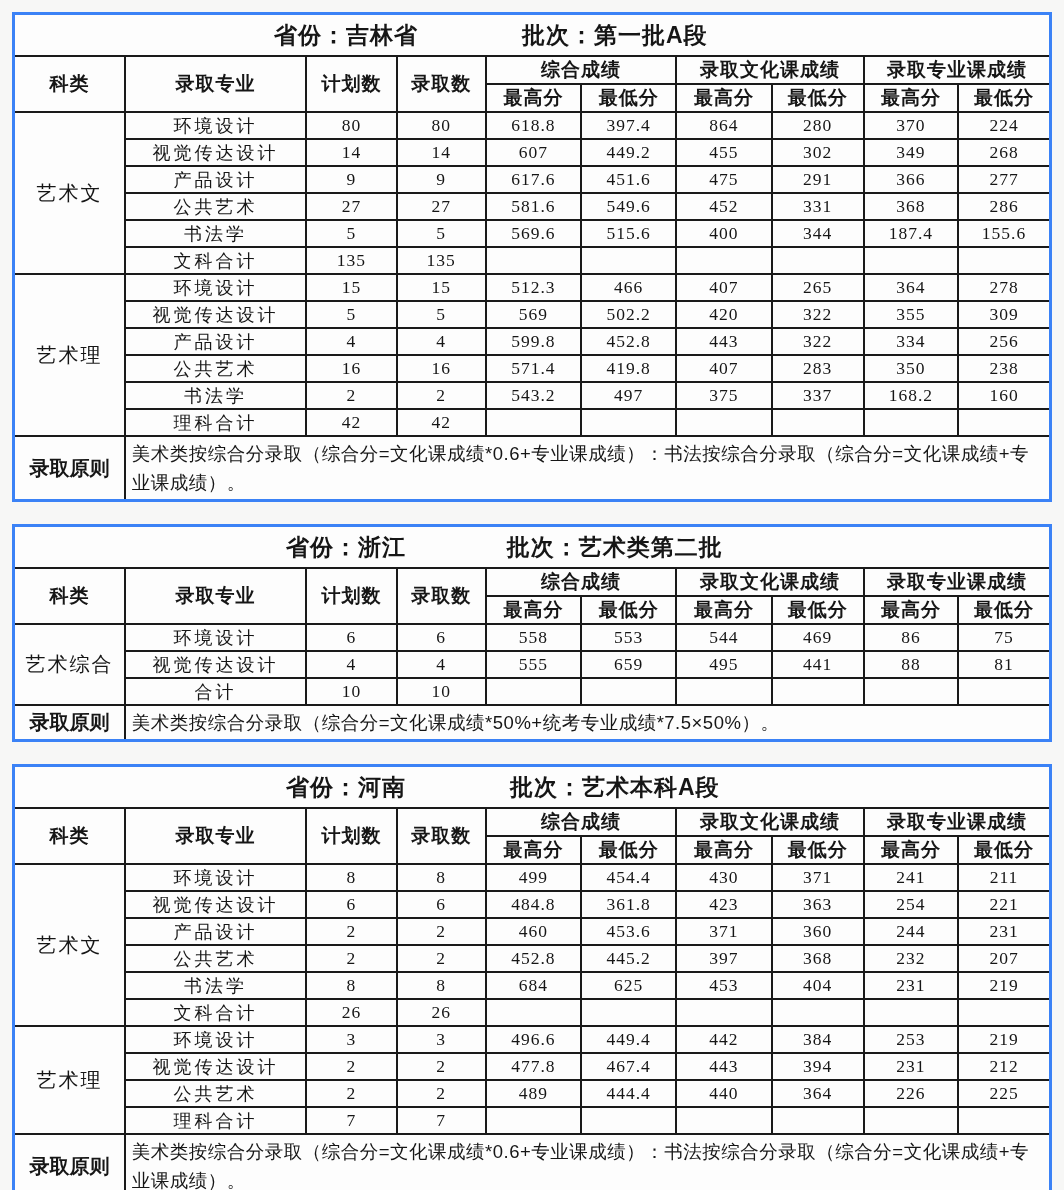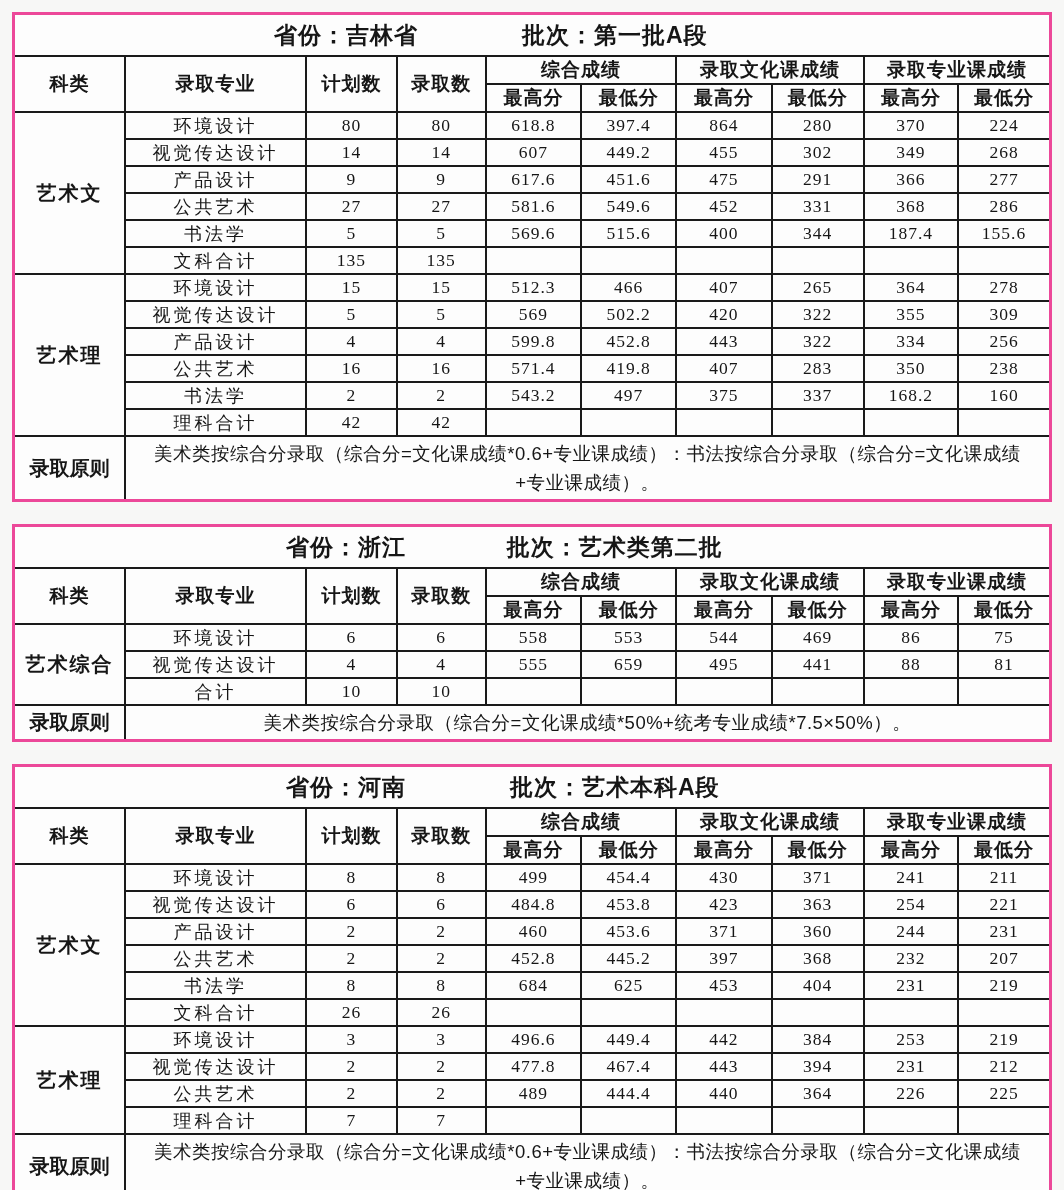--- a/index.html
+++ b/index.html
@@ -14,21 +14,21 @@
     min-height: 1190px;
     box-sizing: border-box;
     padding: 12px 12px 6px 12px;
     background: #f7f7f6;
   }
   table.score-table {
     border-collapse: collapse;
     table-layout: fixed;
     width: 1040px;
     background: #fdfdfd;
-    border: 3px solid #ec4899;
+    border: 3px solid #3b82f6;
     margin-bottom: 22px;
   }
   table.score-table td, table.score-table th {
     border: 2px solid #1a1a1a;
     padding: 0 2px;
     text-align: center;
     vertical-align: middle;
     overflow: hidden;
     white-space: nowrap;
   }
@@ -48,43 +48,43 @@
   .province-label { left: 32%; }
   .batch-label   { left: 58%; text-align: right; }
   th.col-head {
     font-size: 19px;
     font-weight: bold;
     height: 26px;
     letter-spacing: 1px;
   }
   td.subject-cell {
     font-size: 20px;
-    font-weight: bold;
+    font-weight: normal;
     letter-spacing: 2px;
   }
   td.major-cell {
     font-size: 18px;
     letter-spacing: 3px;
   }
   td.num-cell {
     font-family: "Liberation Serif", "DejaVu Serif", serif;
     font-size: 17.5px;
     letter-spacing: 1px;
   }
   tbody tr { height: 27px; }
   tr.principle-row td.principle-label {
     font-size: 20px;
     font-weight: bold;
     height: 26px;
   }
   tr.principle-row td.principle-text {
-    text-align: center;
+    text-align: left;
     font-size: 18.5px;
     line-height: 29px;
-    padding: 2px 20px;
+    padding: 2px 6px;
     white-space: normal;
     letter-spacing: 0.5px;
   }
 </style>
 </head>
 <body>
 
 <div class="page">
   <div id="tables-container">
   <table class="score-table">
@@ -400,21 +400,21 @@
             <td class="num-cell">430</td>
             <td class="num-cell">371</td>
             <td class="num-cell">241</td>
             <td class="num-cell">211</td>
           </tr>
           <tr>
             <td class="major-cell">视觉传达设计</td>
             <td class="num-cell">6</td>
             <td class="num-cell">6</td>
             <td class="num-cell">484.8</td>
-            <td class="num-cell">453.8</td>
+            <td class="num-cell">361.8</td>
             <td class="num-cell">423</td>
             <td class="num-cell">363</td>
             <td class="num-cell">254</td>
             <td class="num-cell">221</td>
           </tr>
           <tr>
             <td class="major-cell">产品设计</td>
             <td class="num-cell">2</td>
             <td class="num-cell">2</td>
             <td class="num-cell">460</td>

